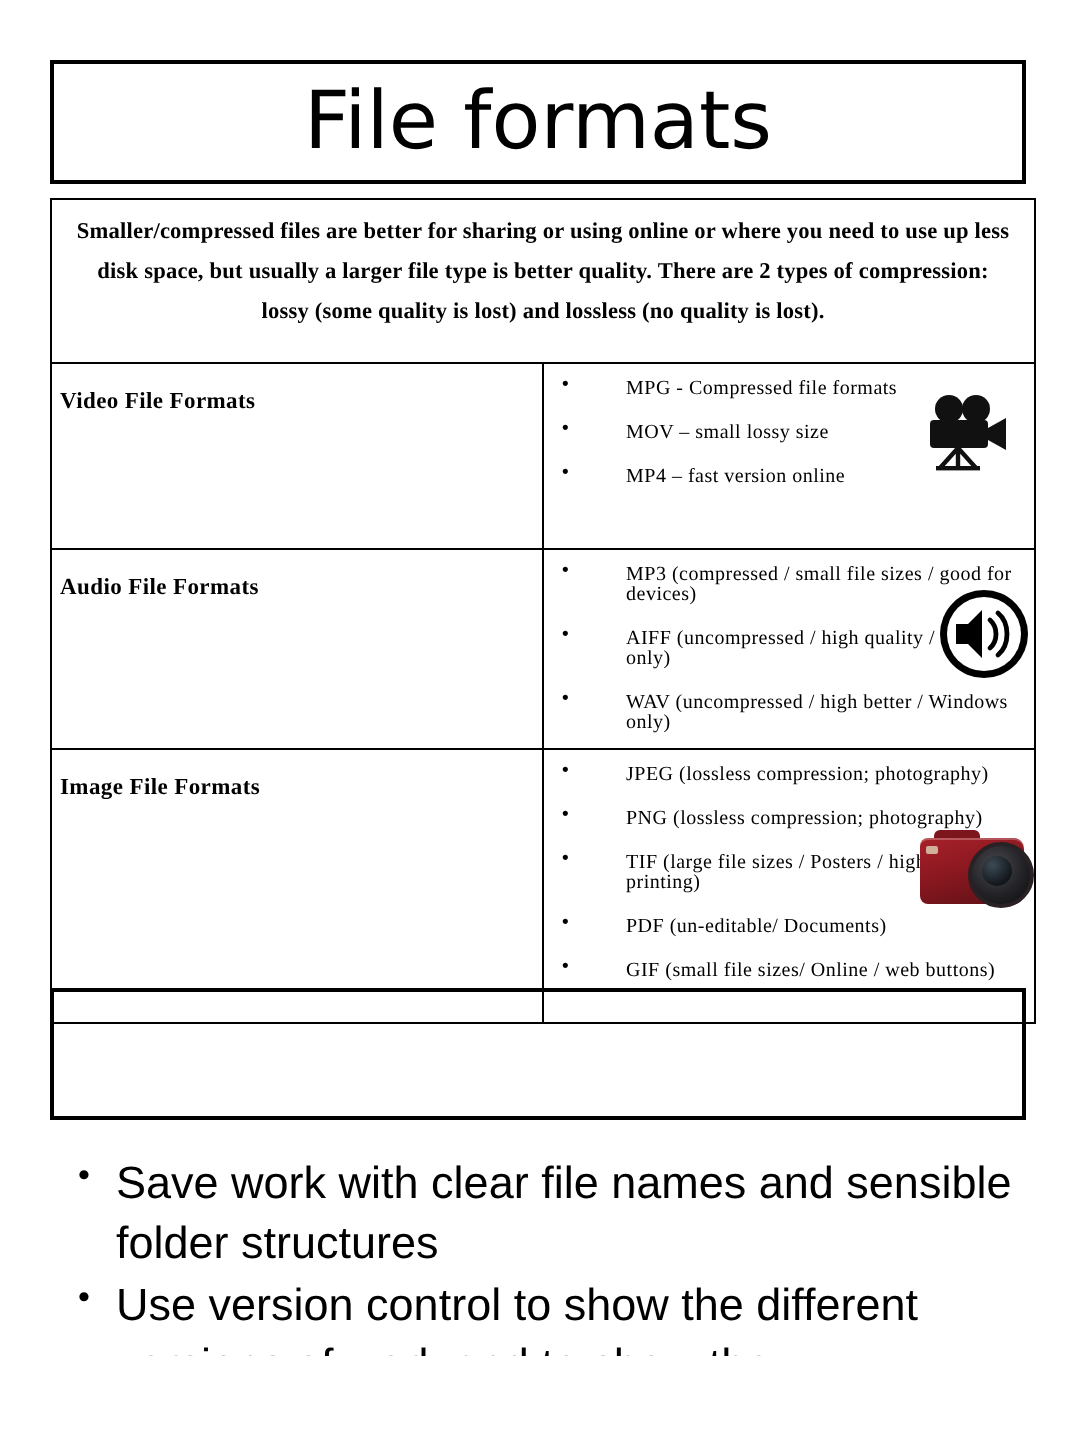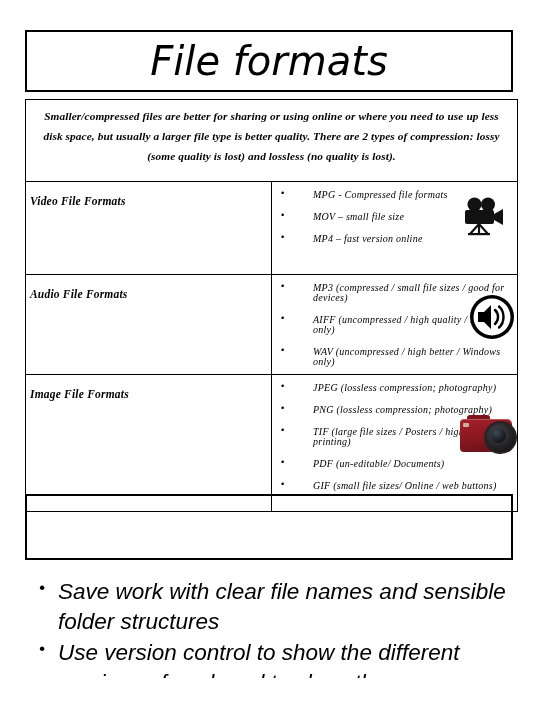--- a/index.html
+++ b/index.html
@@ -15,21 +15,20 @@
     font-family: "Liberation Sans", sans-serif;
     color: #000000;
   }
 
   .slide {
     position: absolute;
     left: 0; top: 0;
     width: 540px;
     height: 678px;
     overflow: hidden;
-    font-style: italic;
   }
 
   
   .title-box {
     position: absolute;
     left: 25px;
     top: 30px;
     width: 488px;
     height: 62px;
     border: 2px solid #000;
@@ -248,21 +247,21 @@
         </td>
       </tr>
 
       <tr class="row-video">
         <td class="hdr-cell">
           <div class="hdr-text">Video File Formats</div>
         </td>
         <td class="list-cell">
           <ul class="fmt-list">
             <li>MPG - Compressed file formats</li>
-            <li>MOV – small file size</li>
+            <li>MOV – small lossy size</li>
             <li>MP4 – fast version online</li>
           </ul>
         </td>
       </tr>
 
       <tr class="row-audio">
         <td class="hdr-cell">
           <div class="hdr-text">Audio File Formats</div>
         </td>
         <td class="list-cell">

